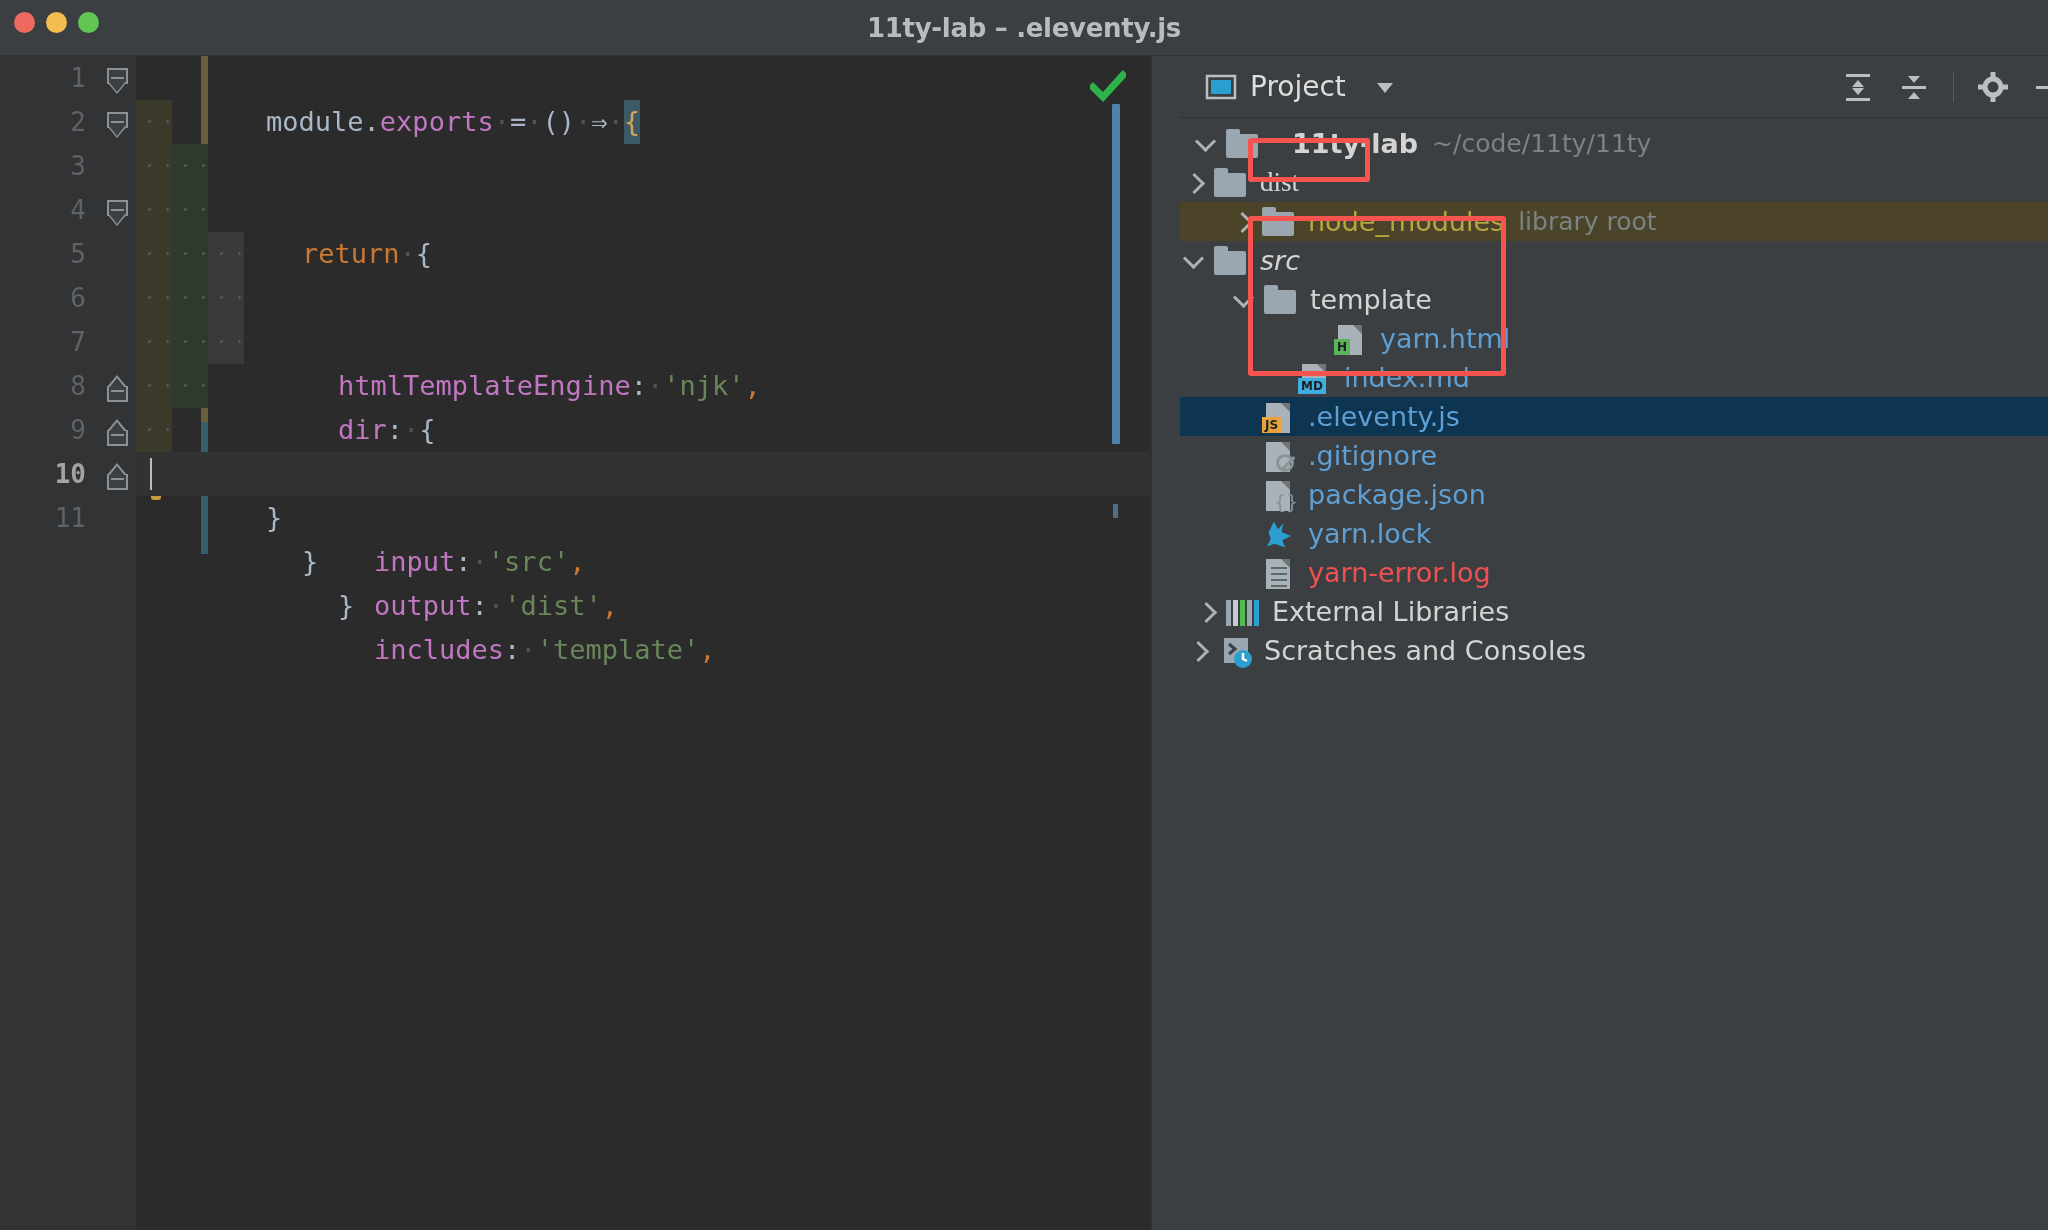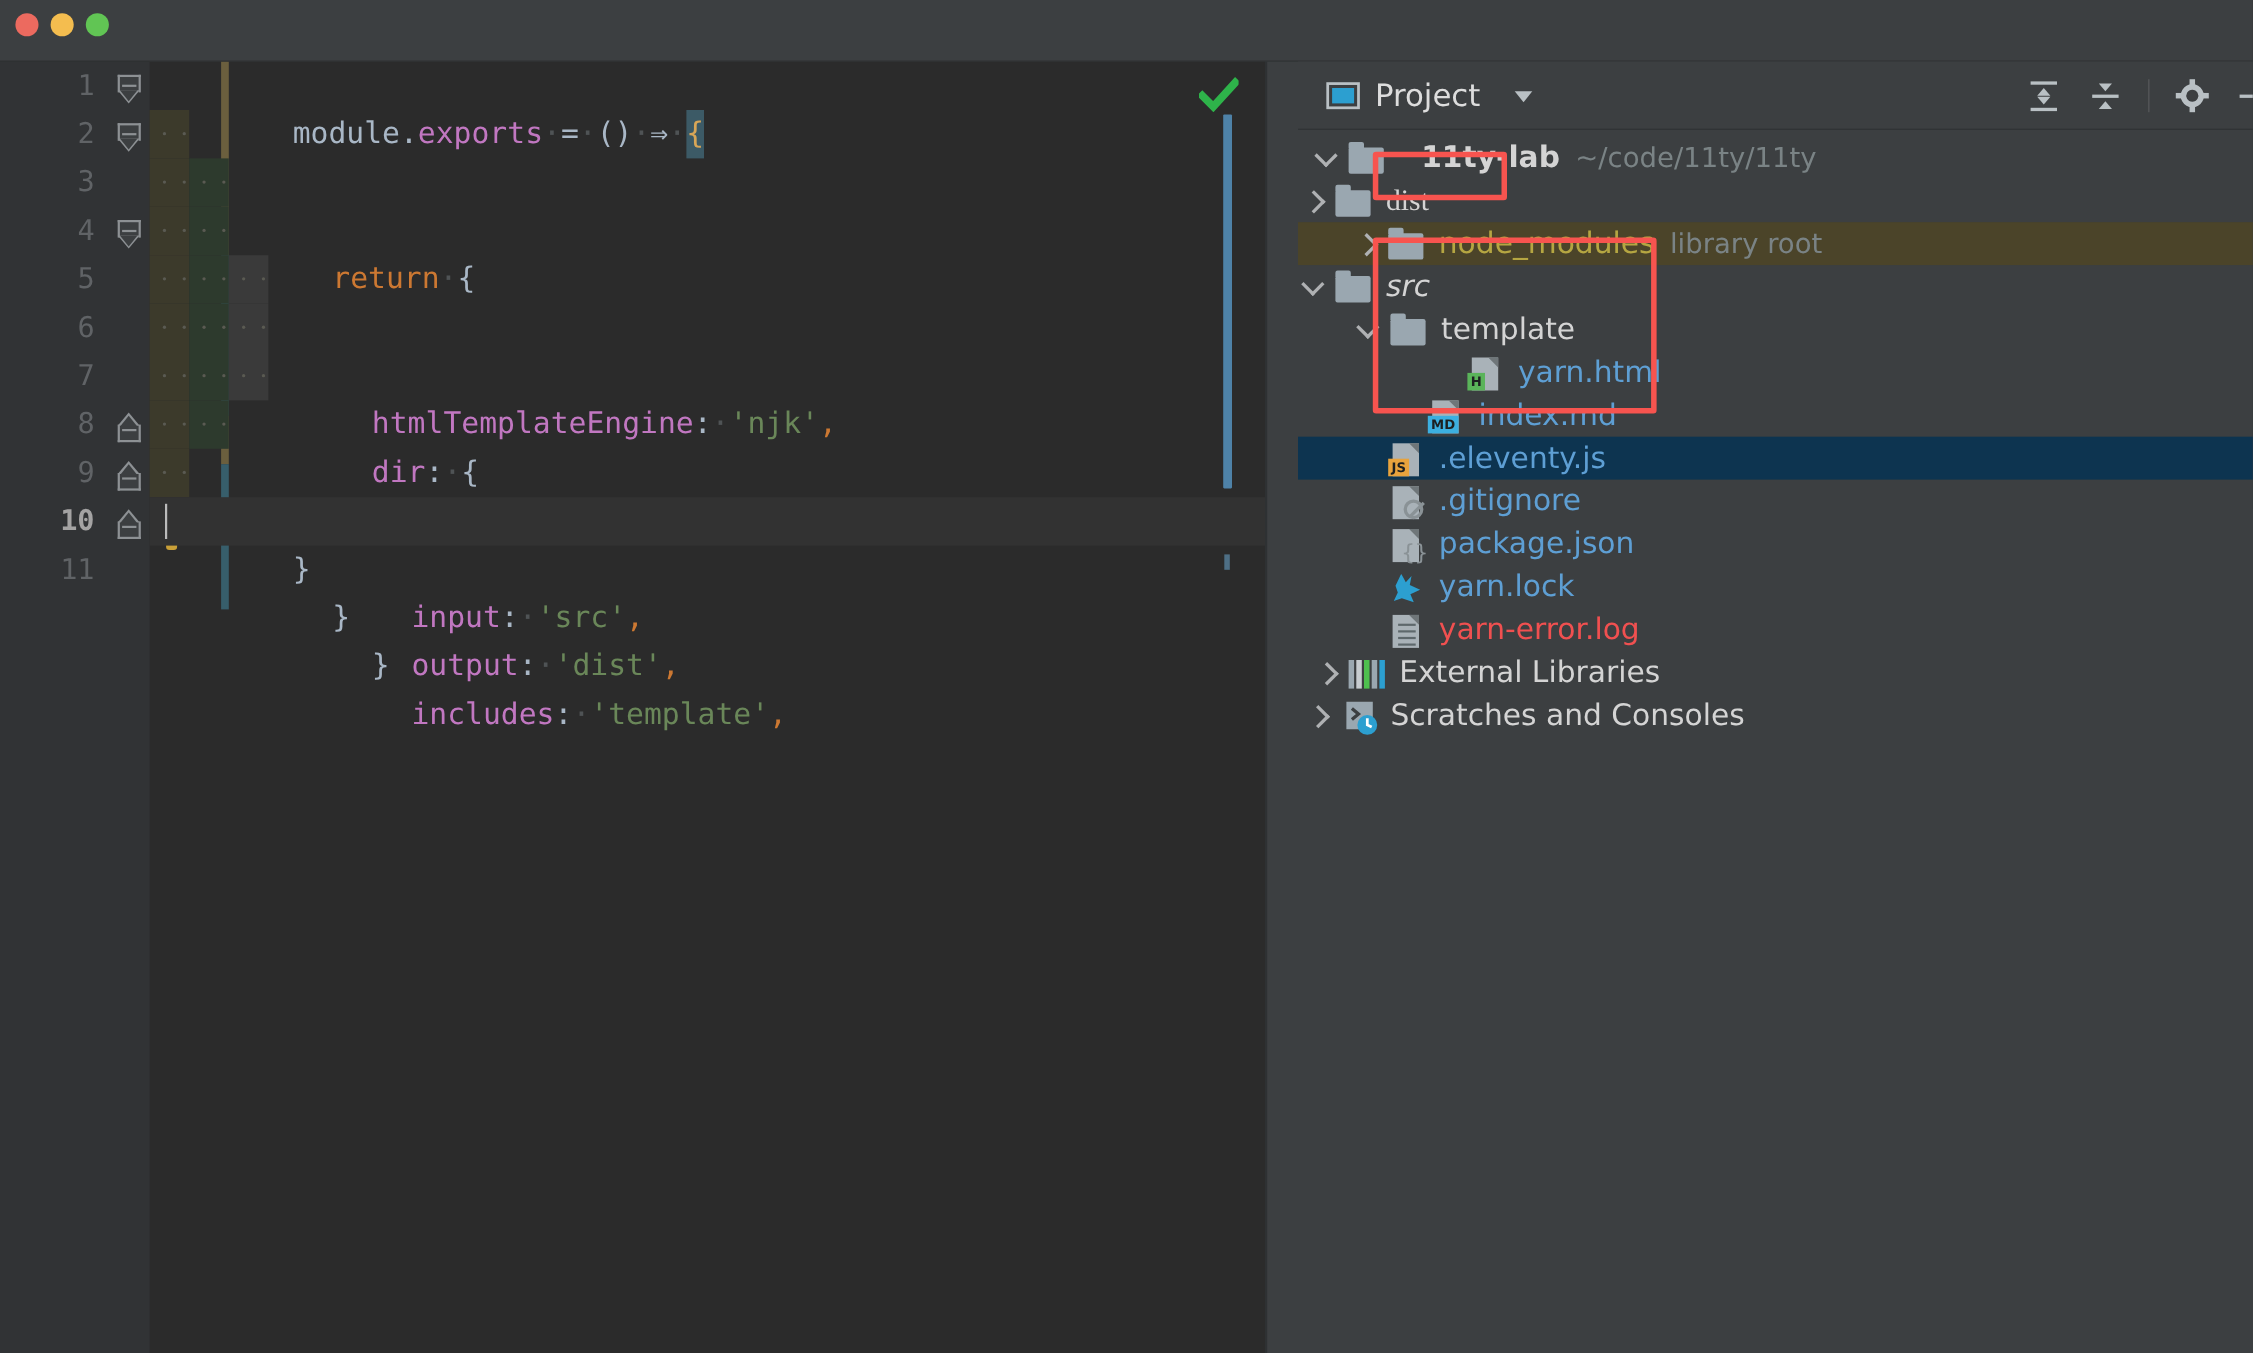--- a/index.html
+++ b/index.html
@@ -337,20 +337,21 @@
 <body>
 
 <div id="app">
 
   <div class="titlebar">
     <div class="traffic">
       <span class="light red"></span>
       <span class="light yellow"></span>
       <span class="light green"></span>
     </div>
+    <div class="title-text">11ty-lab – .eleventy.js</div>
   </div>
 
   <div class="editor-wrap">
 
     <div class="gutter">
       <div class="linenums">
         <div class="ln">1</div>
         <div class="ln">2</div>
         <div class="ln">3</div>
         <div class="ln">4</div>

